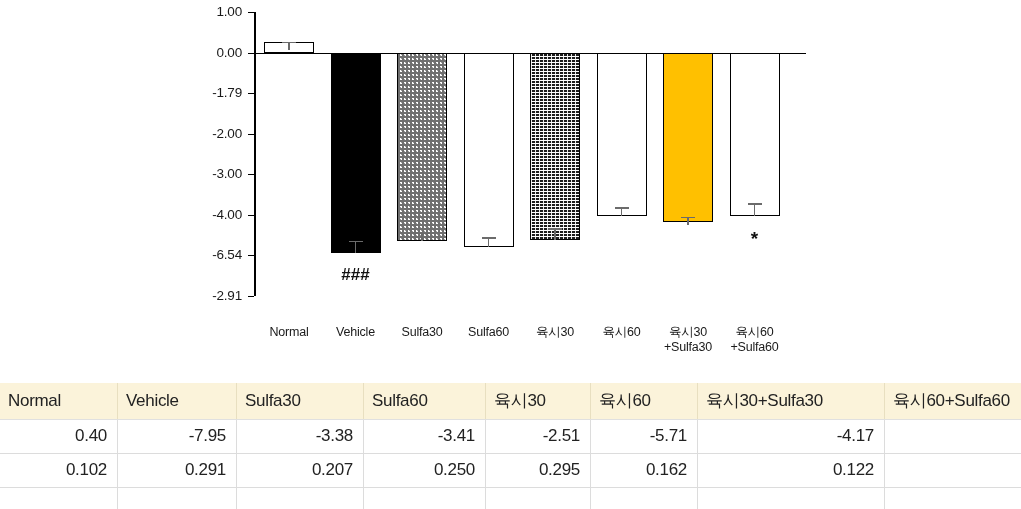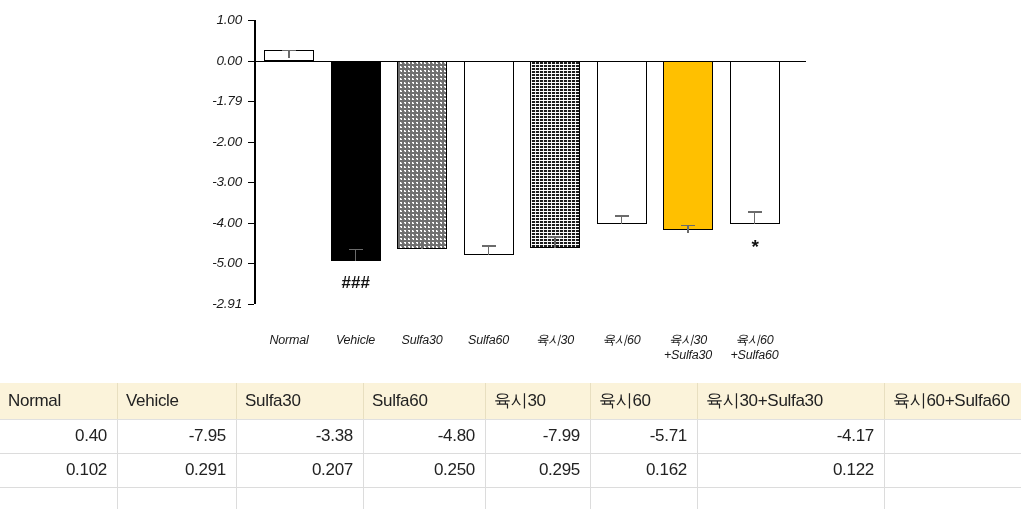--- a/index.html
+++ b/index.html
@@ -6,21 +6,21 @@
   body{
     width:1021px;height:509px;
     background:#ffffff;
     font-family:"Liberation Sans","DejaVu Sans",sans-serif;
     color:#111;
     overflow:hidden;
     position:relative;
   }
 
   
-  #chart-area{position:absolute;left:0;top:8px;width:1021px;height:378px;font-style:italic;}
+  #chart-area{position:absolute;left:0;top:0;width:1021px;height:378px;}
 
   .y-tick-label{
     position:absolute;
     font-size:13.5px;
     color:#1a1a1a;
     text-align:right;
     width:60px;
     line-height:1;
     letter-spacing:-0.2px;
   }
@@ -131,21 +131,21 @@
       <div class="y-tick-label" style="left: 182px; top: 45.5714px;">0.00</div>
       <div class="y-tick-mark" style="left: 248px; top: 52.5714px;"></div>
       <div class="y-tick-label" style="left: 182px; top: 86.1429px;">-1.79</div>
       <div class="y-tick-mark" style="left: 248px; top: 93.1429px;"></div>
       <div class="y-tick-label" style="left: 182px; top: 126.714px;">-2.00</div>
       <div class="y-tick-mark" style="left: 248px; top: 133.714px;"></div>
       <div class="y-tick-label" style="left: 182px; top: 167.286px;">-3.00</div>
       <div class="y-tick-mark" style="left: 248px; top: 174.286px;"></div>
       <div class="y-tick-label" style="left: 182px; top: 207.857px;">-4.00</div>
       <div class="y-tick-mark" style="left: 248px; top: 214.857px;"></div>
-      <div class="y-tick-label" style="left: 182px; top: 248.429px;">-5.00</div>
+      <div class="y-tick-label" style="left: 182px; top: 248.429px;">-6.54</div>
       <div class="y-tick-mark" style="left: 248px; top: 255.429px;"></div>
       <div class="y-tick-label" style="left: 182px; top: 289px;">-2.91</div>
       <div class="y-tick-mark" style="left: 248px; top: 296px;"></div>
     </div>
   <div id="bars">
       <div class="bar-wrap" style="left: 264px; top: 41.6171px; width: 50px; height: 10.9543px;">
         <div class="bar fill-white" style="top: 0px; width: 50px; height: 10.9543px;"></div>
       </div>
       <div class="errbar-stem" style="left: 288px; top: 41.6171px; height: 8px;"></div>
       <div class="errbar-cap" style="left: 282px; width: 14px; top: 41.6171px;"></div>
@@ -215,22 +215,22 @@
           <th style="width: 90px;">육시60</th>
           <th style="width: 170px;">육시30+Sulfa30</th>
           <th style="width: 255px;">육시60+Sulfa60</th>
         </tr>
       </thead>
     <tbody id="table-body">
         <tr>
           <td>0.40</td>
           <td>-7.95</td>
           <td>-3.38</td>
-          <td>-4.80</td>
-          <td>-7.99</td>
+          <td>-3.41</td>
+          <td>-2.51</td>
           <td>-5.71</td>
           <td>-4.17</td>
           <td>-4.04</td>
         </tr>
         <tr>
           <td>0.102</td>
           <td>0.291</td>
           <td>0.207</td>
           <td>0.250</td>
           <td>0.295</td>

